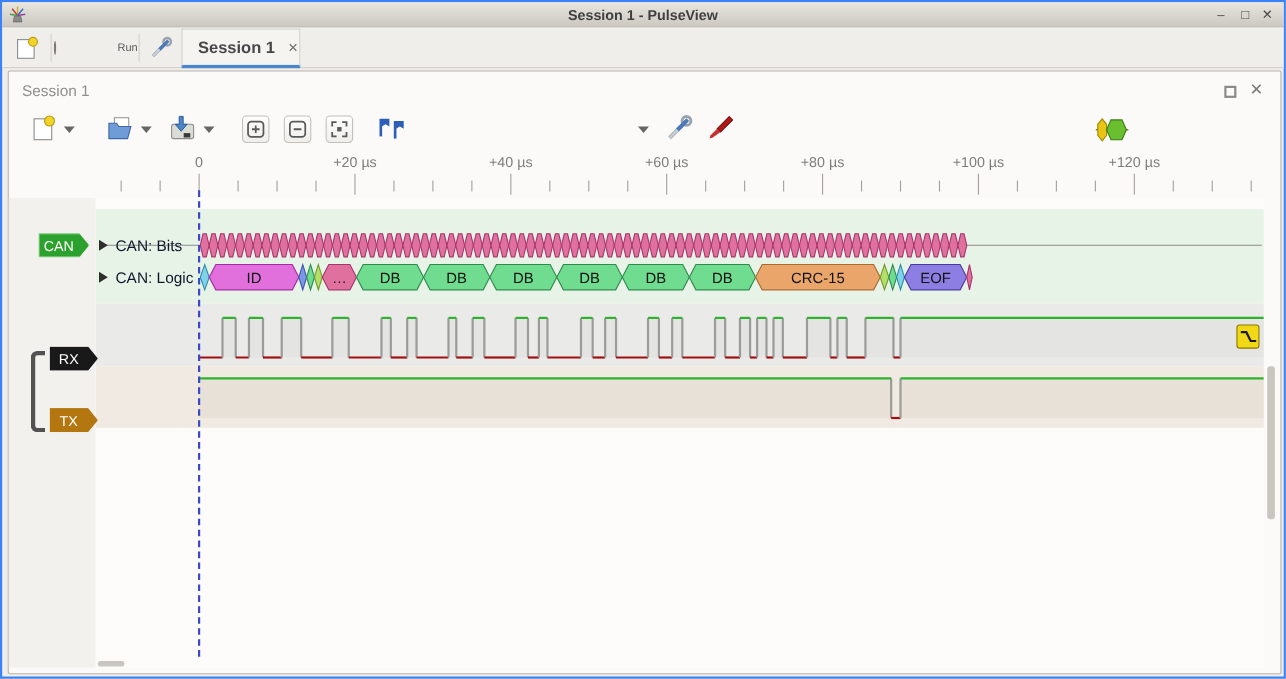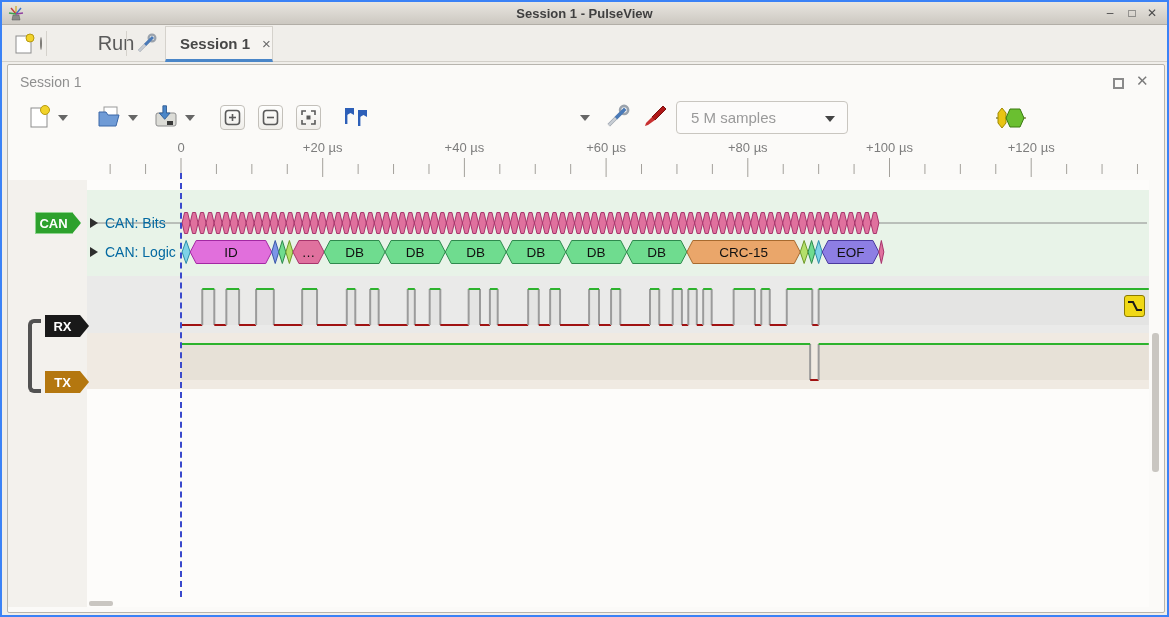--- a/index.html
+++ b/index.html
@@ -19,21 +19,21 @@
   #btn-min { right:48px; } #btn-max { right:26px; } #btn-close { right:6px; }
   
   #main-toolbar { position:absolute; left:0; top:23px; width:100%; height:37px;
     background:#f0eeea; border-bottom:1px solid #d2cfc9; }
   .tb-sep { position:absolute; top:6px; width:1px; height:25px; background:#d5d2cc; }
   .flat-btn { position:absolute; display:flex; align-items:center; justify-content:center; }
   #btn-new-session { left:6px; top:4px; width:32px; height:29px; }
   #btn-run { left:52px; top:4px; width:66px; height:29px; gap:8px; }
   #run-led { width:13px; height:13px; border-radius:50%;
     background:radial-gradient(circle at 35% 30%, #d9d7d3, #96948f); border:1px solid #7c7a75; }
-  #run-label { font-size:20px; color:#5a5a5a;margin-left:48px; }
+  #run-label { font-size:10px; color:#5a5a5a;margin-left:48px; }
   #btn-settings { left:128px; top:4px; width:32px; height:29px; }
   #session-tab { position:absolute; left:163px; top:1px; width:108px; height:36px;
     background:#f6f4f1; border:1px solid #d5d2cc; border-bottom:3px solid #4a86c8;
     display:flex; align-items:center; padding-left:14px; gap:12px; }
   #tab-label { font-size:15px; font-weight:600; color:#474747; }
   #tab-close { font-size:15px; color:#6a6a6a; }
   
   #session-panel { position:absolute; left:5px; top:62px; width:1158px; height:549px;
     background:#fbfaf8; border:1px solid #b7b4ae; border-radius:2px; }
   #panel-title { position:absolute; left:18px; top:72px; font-size:14px; color:#8f8f8f; }
@@ -60,24 +60,24 @@
   #btn-decoder { position:absolute; left:994px; top:105px; width:30px; height:22px; }
   
   #ruler-svg { position:absolute; left:85px; top:134px; }
   #gutter { position:absolute; left:6px; top:178px; width:79px; height:427px; background:#f3f1ed; }
   #plot-area { position:absolute; left:85px; top:178px; width:1062px; height:427px; background:#fdfcfa; }
   #cursor-line { position:absolute; left:178px; top:171px; height:424px; width:0;
     border-left:2px dashed #3a49cc; z-index:4; }
   .row-label { position:absolute; display:flex; align-items:center; gap:7px; z-index:3; }
   .expander { width:0; height:0; border-left:8px solid #2e2e2e;
     border-top:5px solid transparent; border-bottom:5px solid transparent; }
-  .row-label span { font-size:14px; color:#0369a1; }
+  .row-label span { font-size:14px; color:#0f172a; }
   #label-bits { left:88px; top:213px; }
   #label-fields { left:88px; top:242px; }
-  .trace-tag { position:absolute; height:22px; color:#fff; font-size:13px; font-weight:bold;
+  .trace-tag { position:absolute; height:22px; color:#fff; font-size:13px; font-weight:normal;
     display:flex; align-items:center; justify-content:center; padding-right:9px; z-index:5;
     clip-path:polygon(0 0, calc(100% - 9px) 0, 100% 50%, calc(100% - 9px) 100%, 0 100%); }
   #tag-can { left:33px; top:210px; width:46px; background:#2da12d; border:1px solid #8fd48f; }
   #tag-rx { left:43px; top:313px; width:44px; background:#191919; }
   #tag-tx { left:43px; top:369px; width:44px; background:#b4770f; }
   #group-bracket { position:absolute; left:26px; top:317px; width:13px; height:74px;
     border-left:4px solid #525252; border-top:4px solid #525252; border-bottom:4px solid #525252;
     border-radius:6px 0 0 6px; z-index:2; }
   #trigger-marker { position:absolute; left:1122px; top:293px; width:21px; height:22px;
     background:#f0d816; border:1px solid #8a7a00; border-radius:3px; z-index:5; }
@@ -205,24 +205,20 @@
     </svg>
   </div>
 
   <div class="icon-btn" style="left:639px;">
     <svg width="26" height="26" viewBox="0 0 26 26">
       <polygon points="22,2 25,5 14,16 11,13" fill="#b01818" stroke="#7a0f0f"></polygon>
       <polygon points="11,13 14,16 7,21 4,22 5,19" fill="#c83030"></polygon>
     </svg>
   </div>
 
-  <div id="combo-samples" class="combo">
-    <span>5 M samples</span>
-    <i class="cbcaret"></i>
-  </div>
 
   <div id="btn-decoder">
     <svg width="30" height="22" viewBox="0 0 30 22">
       <line x1="0" y1="11" x2="30" y2="11" stroke="#7a7a3a" stroke-width="1.4"></line>
       <polygon points="6,1 10,6 10,16 6,21 2,16 2,6" fill="#e8c414" stroke="#a08a00"></polygon>
       <polygon points="14,2 24,2 28,11 24,20 14,20 10,11" fill="#6abf30" stroke="#3a7a10"></polygon>
     </svg>
   </div>
 
   <svg id="ruler-svg" width="1062" height="44">

